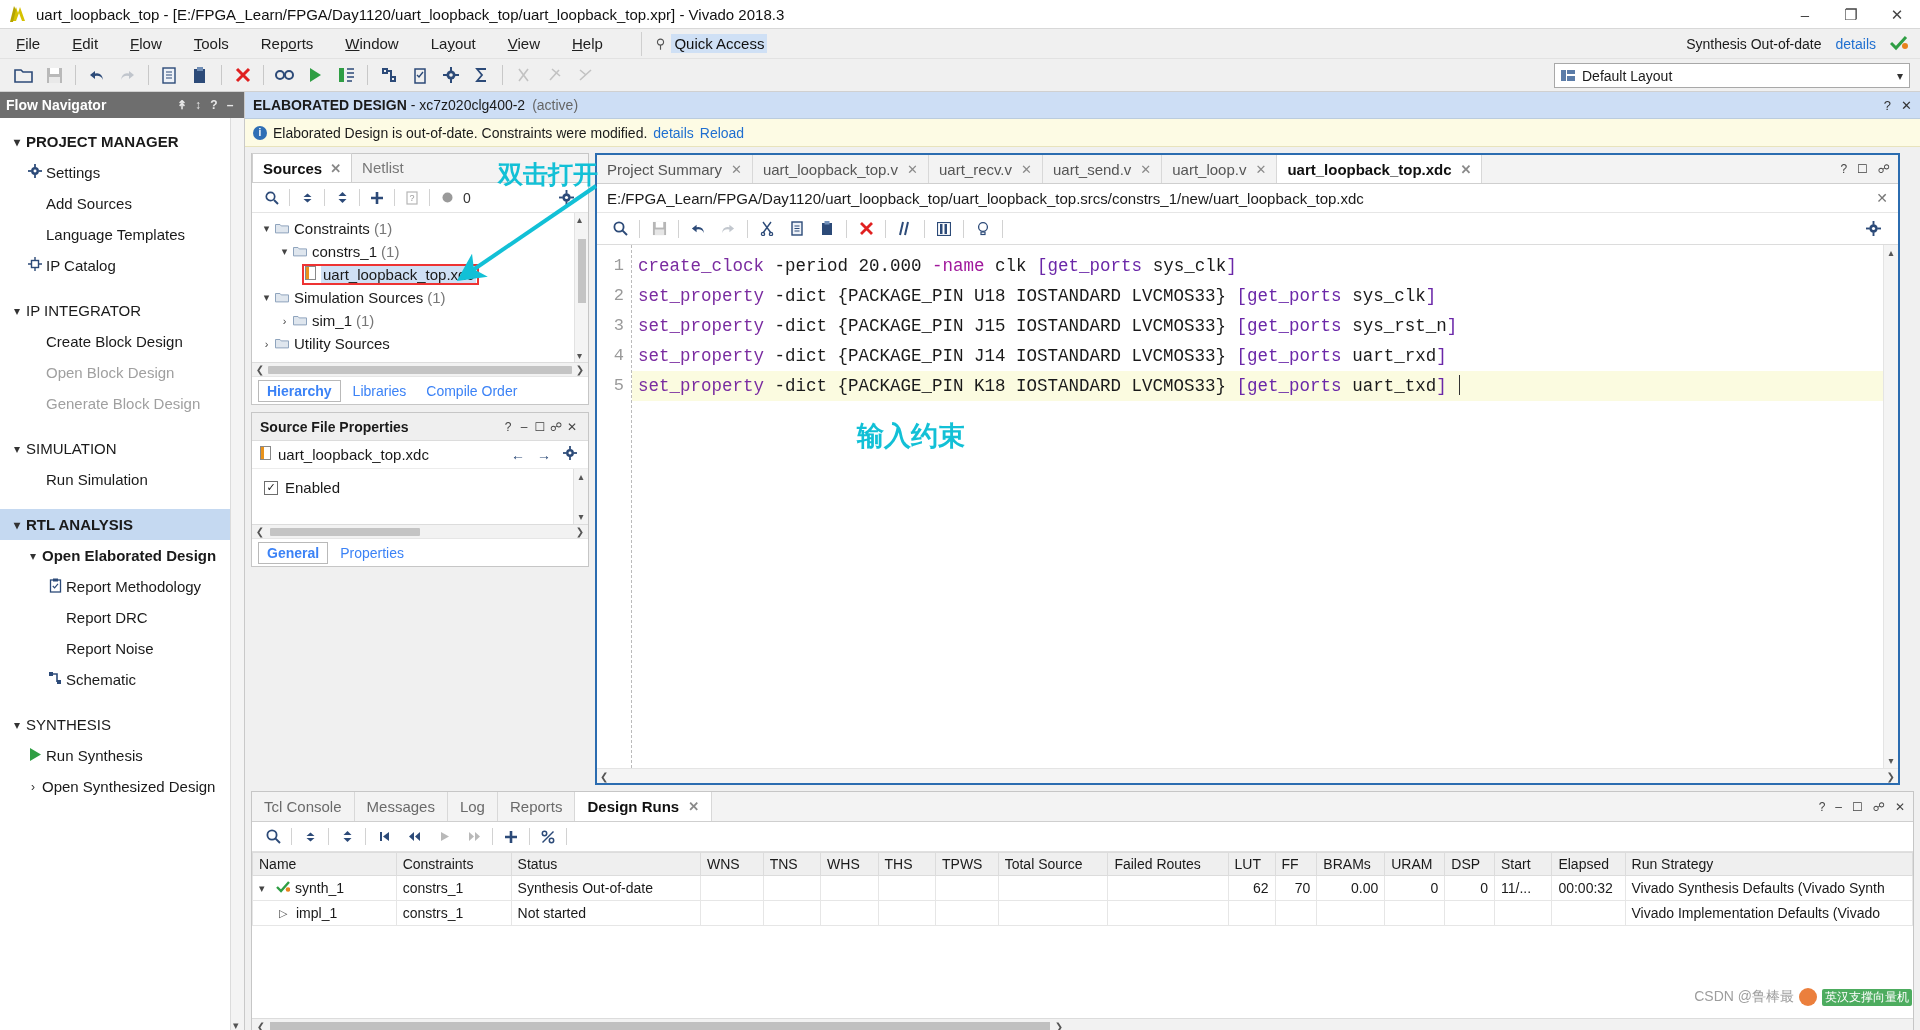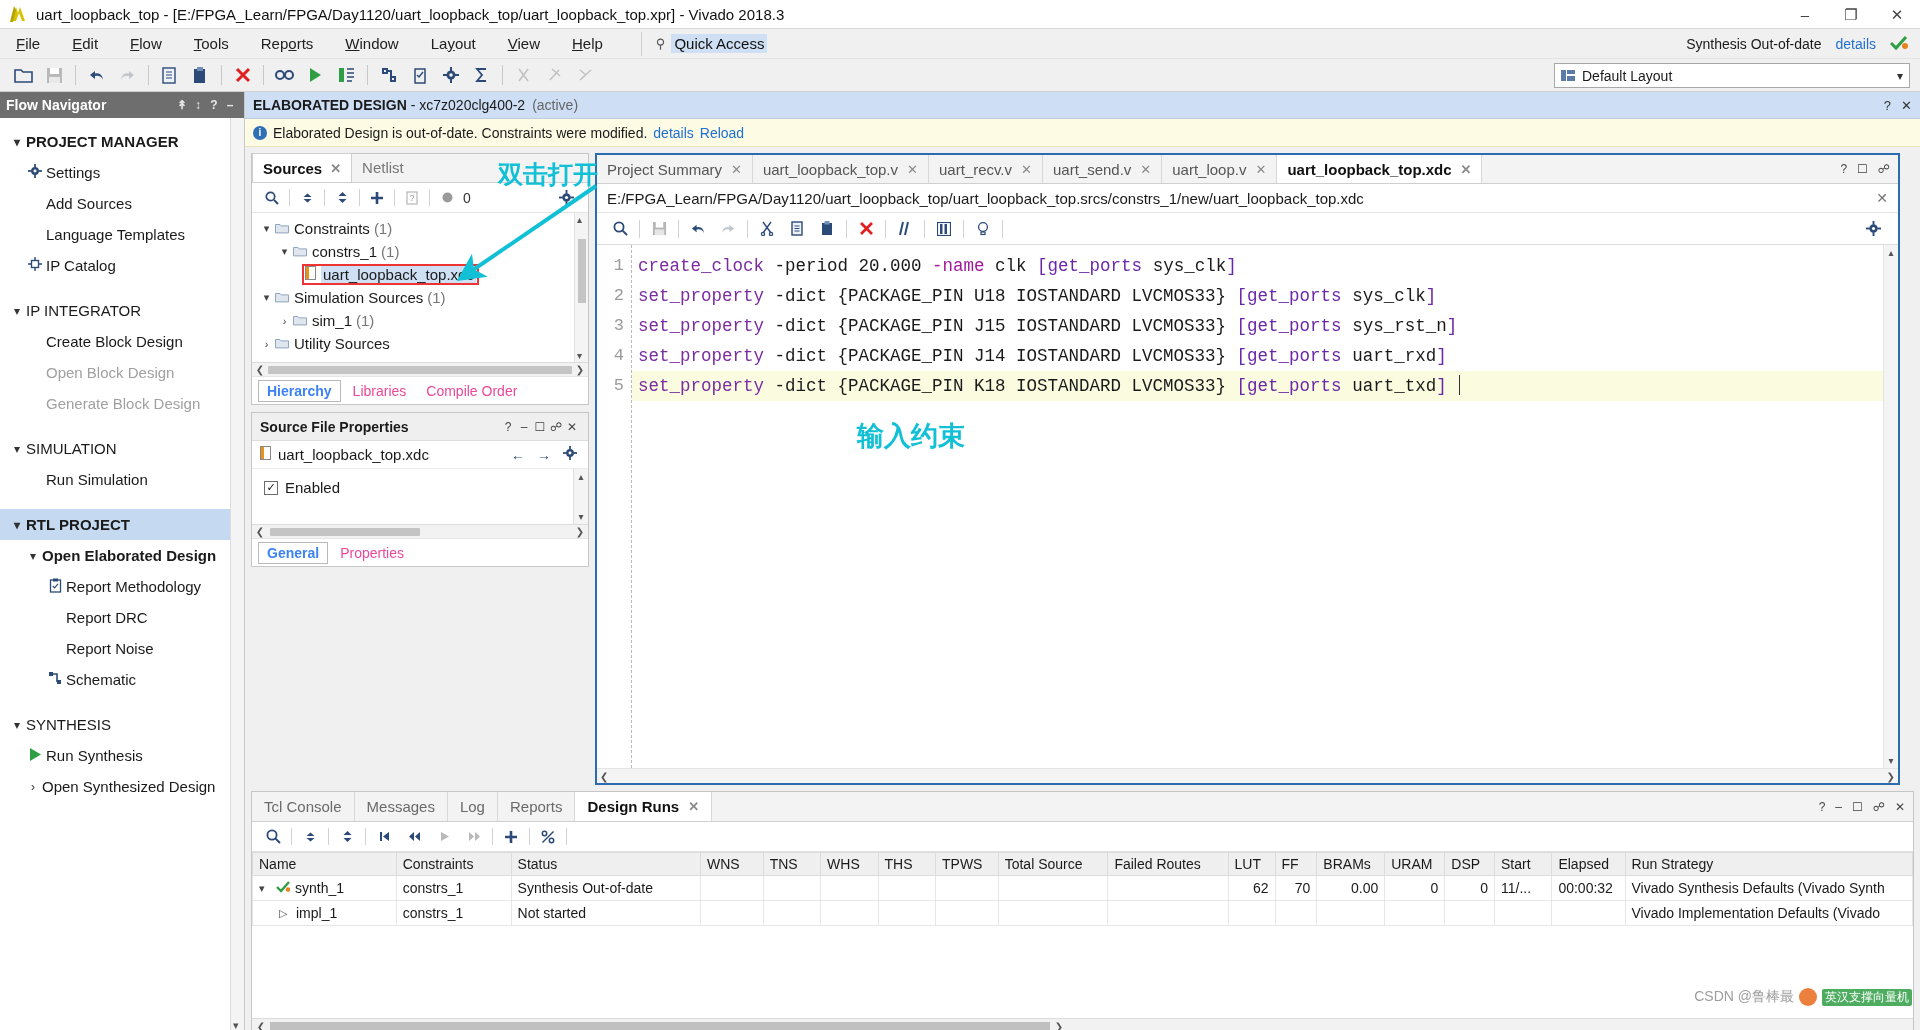--- a/index.html
+++ b/index.html
@@ -129,21 +129,21 @@
   .trow .cnt{color:#777;margin-left:4px;}
   .selbox {
     border:2px solid #e33; padding:0 1px; display:inline-flex; align-items:center; gap:4px;
     margin-left:-2px;
   }
   .selname{ background:#cfe0f5; padding:0 2px;}
   .hscroll { height:14px; background:#f2f2f2; border-top:1px solid #dcdcdc; display:flex; align-items:center; padding:0 2px;}
   .hscroll .arw{font-size:10px;color:#555;width:12px;text-align:center;}
   .hscroll .bar{flex:1;height:8px;background:#c4c4c4;border-radius:1px;margin:0 2px;}
   .btabs { height:28px;background:#fff;display:flex;align-items:center;padding-left:6px;gap:4px;border-top:1px solid #e6e6e6;}
-  .btab{font-size:14px;color:#ec4899;padding:2px 8px;}
+  .btab{font-size:14px;color:#3b82f6;padding:2px 8px;}
   .btab.active{color:#3b82f6;font-weight:bold;border:1px solid #b9b9b9;background:#fff;}
   
   .sfp-head{height:28px;background:#efefef;display:flex;align-items:center;padding:0 8px;font-size:14px;font-weight:bold;border-bottom:1px solid #dcdcdc;}
   .sfp-head .spacer{flex:1;}
   .sfp-head .hi{width:16px;text-align:center;color:#444;font-size:12px;font-weight:normal;}
   .sfp-file{height:28px;display:flex;align-items:center;padding:0 8px;font-size:15px;gap:6px;border-bottom:1px solid #ececec;}
   .sfp-file .spacer{flex:1;}
   .sfp-file .nav{color:#2c4a78;font-size:14px;width:20px;text-align:center;}
   .sfp-body{flex:1;display:flex;}
   .sfp-body .inner{flex:1;padding:10px 0 0 12px;font-size:15px;}
@@ -445,21 +445,21 @@
       </div>
       <div class="fn-row indent1">
         <span class="ico"></span>
         <span class="lbl">Run Simulation</span>
       </div>
 
       <div style="height:14px"></div>
 
       <div class="fn-row section hl">
         <span class="arrow">▾</span>
-        <span class="lbl">RTL PROJECT</span>
+        <span class="lbl">RTL ANALYSIS</span>
       </div>
       <div class="fn-row indent1 bold">
         <span class="arrow">▾</span>
         <span class="lbl">Open Elaborated Design</span>
       </div>
       <div class="fn-row indent2">
         <span class="ico"><svg width="13" height="15" viewBox="0 0 13 15">
               <rect x="1.5" y="2" width="10" height="12" fill="none" stroke="#2c4a78" stroke-width="1.3"></rect>
               <rect x="4" y="0.5" width="5" height="3" fill="#2c4a78"></rect>
               <path d="M3.8 8 L5.6 9.8 L9 5.8" stroke="#2c4a78" stroke-width="1.2" fill="none"></path>

